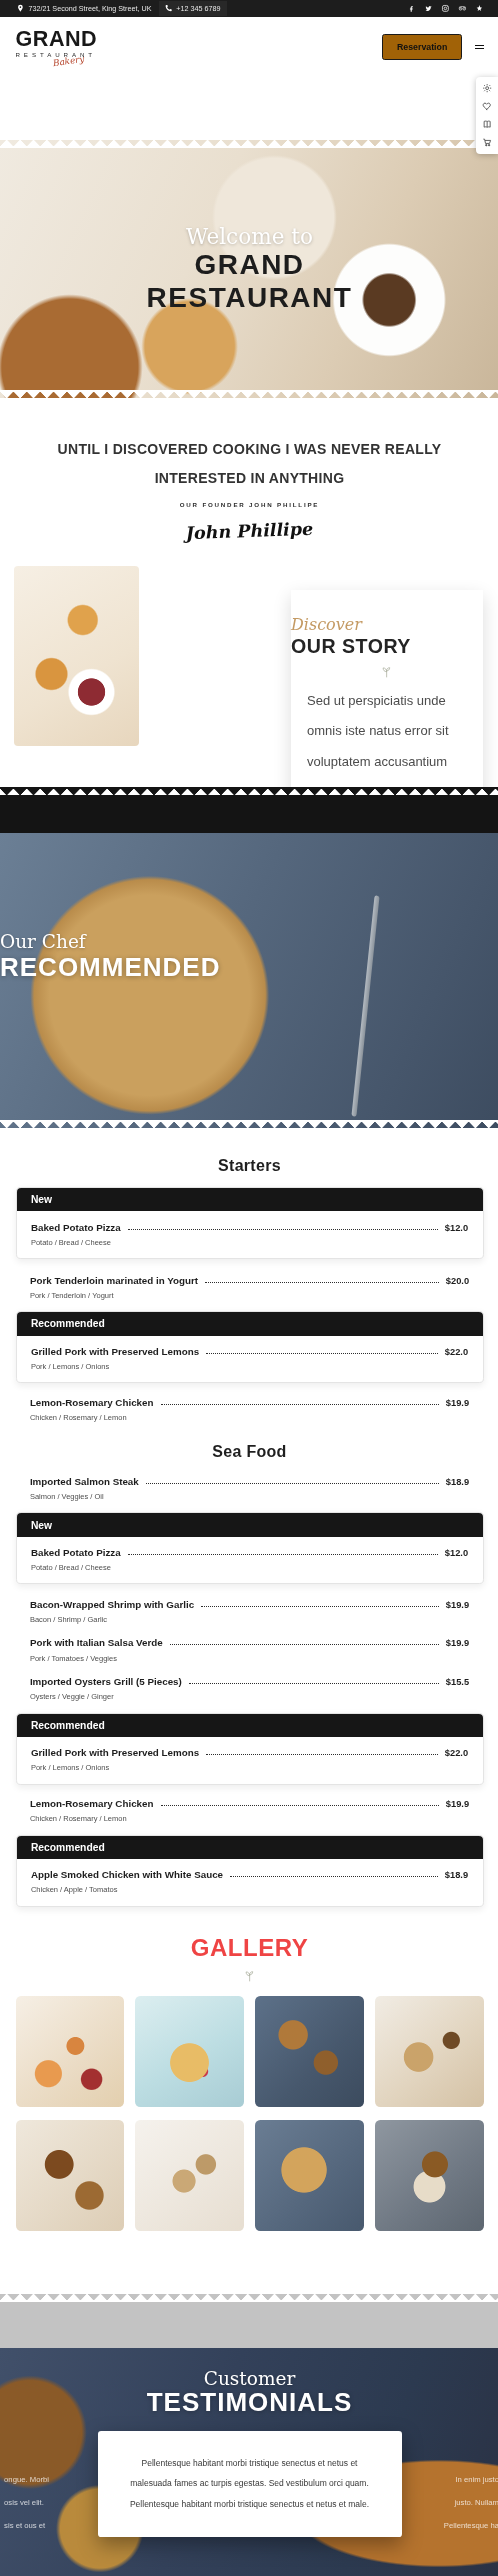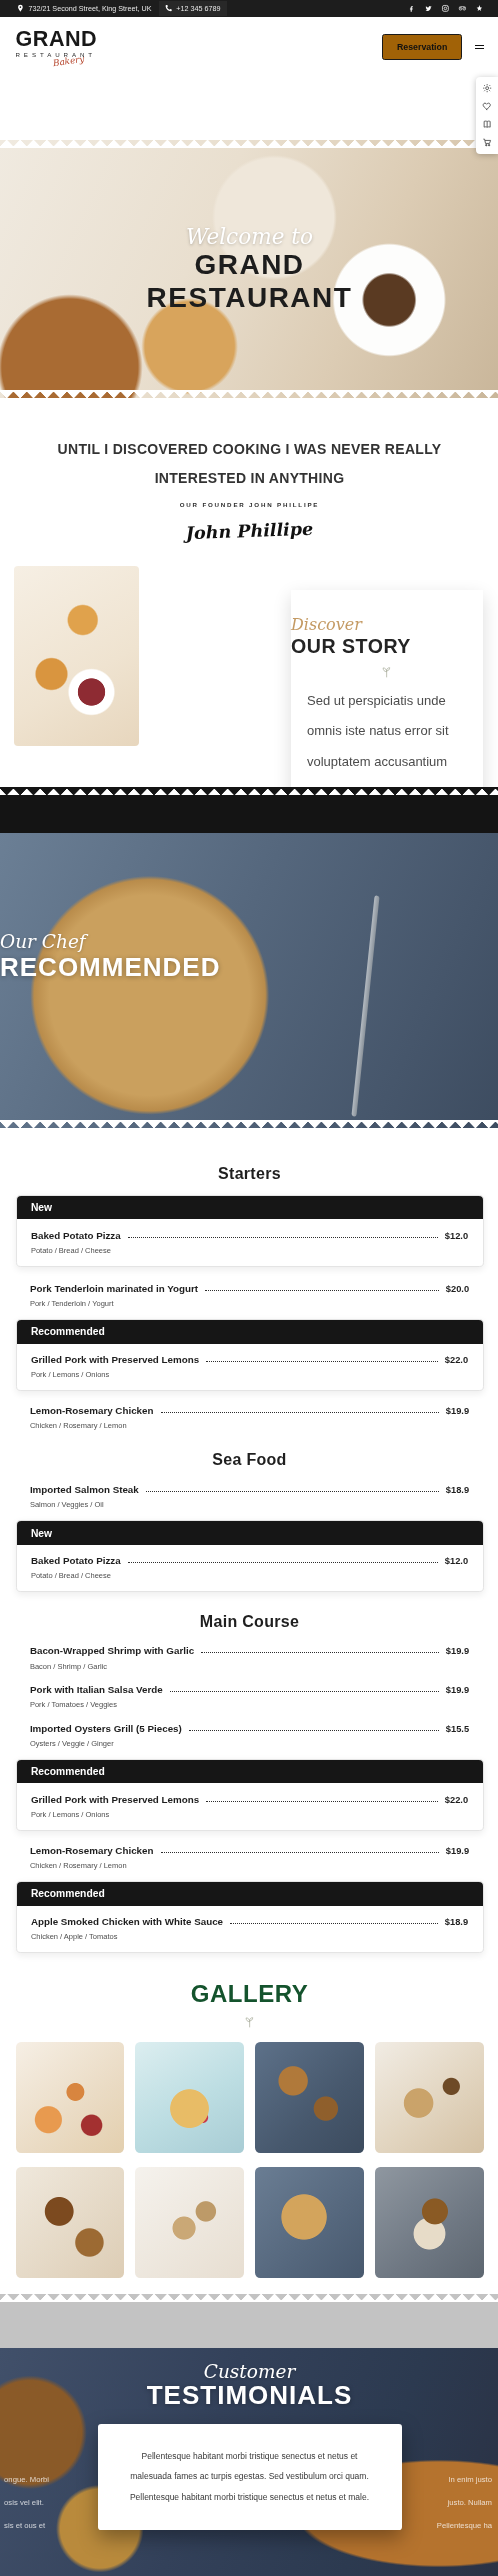--- a/index.html
+++ b/index.html
@@ -35,21 +35,21 @@
   .sidewidget svg{width:100%;height:100%}
   
   .prehero{height:63px;background:#fff}
   .hero{height:258px;background:
     radial-gradient(circle at 78% 62%,#5a3a22 0 6%,#fdfdfc 6.5% 13%,transparent 13.5%),
     radial-gradient(circle at 14% 88%,#a96b33 0 14%,transparent 15%),
     radial-gradient(circle at 38% 80%,#d8a45c 0 12%,transparent 13%),
     radial-gradient(circle at 55% 30%,#efe7da 0 18%,transparent 19%),
     linear-gradient(115deg,#f0eae0,#e9dfcf 40%,#dcccb4 70%,#c9b69a);
     display:flex;flex-direction:column;align-items:center;justify-content:center;text-align:center}
-  .script-w{font-family:"DejaVu Serif",serif;font-style:italic;color:#fff;font-size:21.6px;text-shadow:0 0.5px 3.1px rgba(0,0,0,.25)}
+  .script-w{font-family:"DejaVu Serif",serif;color:#fff;font-size:21.6px;text-shadow:0 0.5px 3.1px rgba(0,0,0,.25)}
   .hero .big{font-size:28px;font-weight:bold;color:#1d1d1d;letter-spacing:1.5px;line-height:1.15}
   
   .quote{background:#fff;text-align:center;padding-top:37px;height:148px}
   .quote .l{font-size:14px;font-weight:bold;color:#333;letter-spacing:0.3px;line-height:2.05}
   .quote .founder{margin-top:8.2px;font-size:6.2px;font-weight:bold;letter-spacing:1.8px;color:#2e2e2e}
   .signature{font-family:"DejaVu Serif",serif;font-style:italic;font-weight:bold;font-size:17.5px;color:#111;margin-top:13.4px;transform:rotate(-2deg)}
   
   .story{height:241px;background:#fff;position:relative}
   .story .im{position:absolute;top:19.6px;width:125px;height:180px;border-radius:4.1px}
   .story .im1{left:14.4px;background:
@@ -74,21 +74,21 @@
   
   .recom{height:295px;background:
     radial-gradient(circle at 30% 55%,#caa05e 0 26%,#b98c4b 30%,transparent 31%),
     linear-gradient(115deg,#6b7f95,#55677d 45%,#46566b 80%,#3d4c60);
     text-align:left;overflow:hidden}
   .recom .knife{position:absolute;right:131px;top:62px;width:4.6px;height:222px;background:linear-gradient(90deg,#cfd3d6,#9aa0a5);transform:rotate(6deg);border-radius:2.6px;opacity:.8}
   .recom .inner{position:relative;z-index:2;padding-top:98px}
   .bigtitle{font-size:26px;font-weight:bold;color:#fff;letter-spacing:1px;text-shadow:0 1px 5.2px rgba(0,0,0,.3)}
   
   .menuwrap{background:#fff;height:1166px;overflow:hidden;position:relative}
-  .mcontent{width:468px;margin:16px auto}
+  .mcontent{width:468px;margin:8px auto}
   .msec-title{text-align:center;font-size:16px;font-weight:bold;color:#1f1f1f;letter-spacing:0.3px}
   .mcard{border:0.5px solid #e4e4e4;border-radius:4.6px;box-shadow:0 2.6px 7.2px rgba(0,0,0,.07);background:#fff}
   .mcard-head{background:#161616;color:#fff;font-size:10.3px;font-weight:bold;padding:6.2px 14.4px;border-radius:4.1px 4.1px 0 0}
   .mcard-body{padding:10.3px 14.4px 11.3px}
   .mi-row{display:flex;align-items:flex-end}
   .mi-name{font-size:9.8px;font-weight:bold;color:#1e1e1e;white-space:nowrap}
   .mi-dots{flex:1;border-bottom:1.5px dotted #2e2e2e;margin:0 7.2px 3.1px}
   .mi-price{font-size:9.3px;font-weight:bold;color:#1e1e1e;white-space:nowrap}
   .mi-desc{margin-top:5.2px;font-size:7.5px;color:#4e4e4e}
   .mi-plain{padding:0 14.4px}
@@ -106,29 +106,29 @@
   .g8{background:radial-gradient(circle at 55% 40%,#8a5a24 0 14%,transparent 15%),radial-gradient(circle at 50% 60%,#e7dcc8 0 18%,transparent 19%),linear-gradient(140deg,#8f97a0,#6f7883 60%,#5d6670)}
   
   .grayband{height:54px;background:#c3c3c3;position:relative}
   
   .testi{height:301px;background:
     radial-gradient(ellipse at 88% 55%,#b5732e 0 22%,transparent 23%),
     radial-gradient(circle at 6% 28%,#8a5a28 0 10%,transparent 11%),
     radial-gradient(circle at 20% 60%,#b98a3c 0 9%,transparent 10%),
     linear-gradient(110deg,#41506a 0%,#33415a 40%,#2c3a50 70%,#2a3042);
     text-align:center;overflow:hidden}
-  .testi .inner{position:relative;z-index:2;padding-top:13px}
+  .testi .inner{position:relative;z-index:2;padding-top:20px}
   .tcard{width:304px;margin:13.4px auto 0;background:#fff;border-radius:3.1px;box-shadow:0 7.2px 20.6px rgba(0,0,0,.35);padding:21.6px 29px 23px;text-align:center}
   .tcard .q{font-size:8.5px;color:#383838;line-height:2.4}
   .tauthor{display:flex;align-items:center;justify-content:center;gap:8.2px;margin-top:16.5px}
   .avatar{width:24px;height:24px;border-radius:50%;background:radial-gradient(circle at 40% 35%,#3e5b4c,#1f2d2a 70%)}
   .tauthor .nm{font-size:10.3px;font-weight:bold;color:#1c1c1c}
   .ghost{position:absolute;top:120px;font-size:7.7px;color:rgba(255,255,255,.75);line-height:3;z-index:1;white-space:nowrap}
   .ghost.left{left:4.1px;text-align:left}
-  .ghost.right{right:7px;text-align:right}
+  .ghost.right{right:0;text-align:right}
 </style>
 </head>
 <body>
 
 <div class="topbar sec">
   <span class="grp">
     <span class="sicon">
         <svg viewBox="0 0 24 24" fill="currentColor">
           <path d="M12 2a6.4 6.4 0 0 0-6.4 6.4C5.6 13 12 21 12 21s6.4-8 6.4-12.6A6.4 6.4 0 0 0 12 2zm0 8.7a2.3 2.3 0 1 1 0-4.6 2.3 2.3 0 0 1 0 4.6z"></path>
         </svg>
@@ -319,21 +319,20 @@
       <div class="mcard-body">
         <div class="mi-row">
             <span class="mi-name">Baked Potato Pizza</span>
             <span class="mi-dots"></span>
             <span class="mi-price">$12.0</span>
           </div>
         <div class="mi-desc">Potato / Bread / Cheese</div>
       </div>
     </div>
 
-    <div class="msec-title" style="margin-top:20.6px">Main Course</div>
 
     <div class="mi-plain" style="margin-top:14.4px">
       <div class="mi-row">
           <span class="mi-name">Bacon-Wrapped Shrimp with Garlic</span>
           <span class="mi-dots"></span>
           <span class="mi-price">$19.9</span>
         </div>
       <div class="mi-desc">Bacon / Shrimp / Garlic</div>
     </div>
     <div class="mi-plain" style="margin-top:13.4px">
@@ -381,21 +380,21 @@
             <span class="mi-name">Apple Smoked Chicken with White Sauce</span>
             <span class="mi-dots"></span>
             <span class="mi-price">$18.9</span>
           </div>
         <div class="mi-desc">Chicken / Apple / Tomatos</div>
       </div>
     </div>
   </div>
 
   <div class="ghead" style="margin-top:29px">
-    <div style="font-size:24px;font-weight:bold;color:#14532d;letter-spacing:0.5px;margin-top:-2.1px">GALLERY</div>
+    <div style="font-size:24px;font-weight:bold;color:#ef4444;letter-spacing:0.5px;margin-top:-2.1px">GALLERY</div>
     <svg class="leaf" viewBox="0 0 24 28" fill="none" stroke="currentColor" stroke-width="1.6">
         <path d="M12 26V12"></path>
         <path d="M12 14C12 9 9 6 4.5 6c0 5 3 8 7.5 8z"></path>
         <path d="M12 12c0-4 2.5-6.5 6.5-6.5 0 4-2.5 6.5-6.5 6.5z"></path>
       </svg>
   </div>
 
   <div class="gallery">
     <div class="gtile g1"></div>
     <div class="gtile g2"></div>

